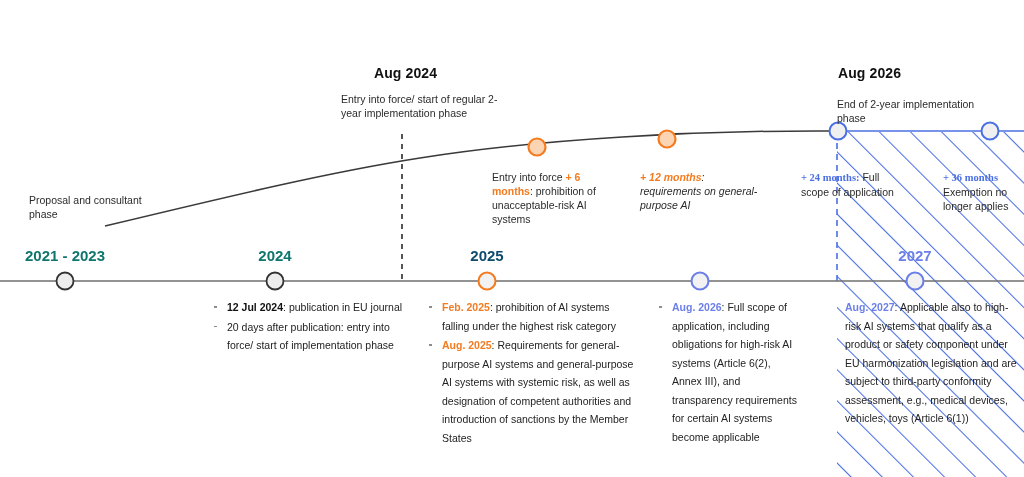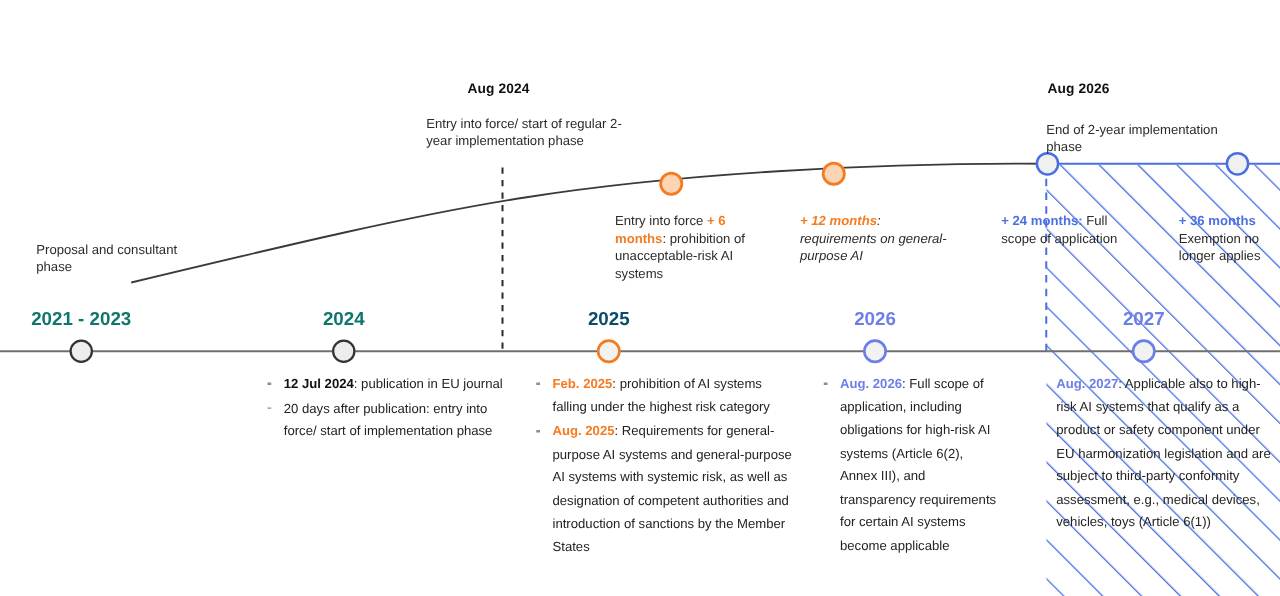--- a/index.html
+++ b/index.html
@@ -4,27 +4,27 @@
 <style>
   html,body{margin:0;padding:0;background:#ffffff;}
   body{width:1024px;height:477px;position:relative;overflow:hidden;
        font-family:"Liberation Sans","DejaVu Sans",sans-serif;color:#222;}
   .stage{position:absolute;left:0;top:0;width:1024px;height:477px;}
   svg.bg{position:absolute;left:0;top:0;width:1024px;height:477px;}
 
   .abs{position:absolute;}
 
   
-  .epoch-head{font-size:11px;font-weight:bold;color:#111;letter-spacing:.1px;}
+  .epoch-head{font-size:14px;font-weight:bold;color:#111;letter-spacing:.1px;}
   .epoch-sub{font-size:10.5px;line-height:14px;color:#2b2b2b;}
 
   
   .curve-note{font-size:10.5px;line-height:14px;color:#2b2b2b;}
   .accent-or{color:#F47B20;font-weight:bold;}
-  .accent-bl{color:#4A6FE3;font-weight:bold;}
+  .accent-bl{color:#4A6FE3;font-weight:bold;font-family:Liberation Serif, serif;}
 
   
   .year{position:absolute;font-size:15px;font-weight:bold;text-align:center;}
   .year.gray{color:#0f766e;}
   .year.orange{color:#0c4a6e;}
   .year.blue{color:#6C7FE8;}
 
   
   .col{position:absolute;font-size:10.5px;line-height:18.5px;color:#232323;}
   .bullet{position:relative;padding-left:17px;margin:0 0 1px 0;}
@@ -94,21 +94,20 @@
     <span class="accent-bl">+ 24 months:</span><span> Full scope of application</span>
   </div>
 
   <div class="abs curve-note" style="left:943px;top:170px;width:86px;">
     <span class="accent-bl">+ 36 months</span><span> Exemption no longer applies</span>
   </div>
 
   <div class="year gray" style="left:0px;top:247px;width:130px;">2021 - 2023</div>
   <div class="year gray" style="left:215px;top:247px;width:120px;">2024</div>
   <div class="year orange" style="left:427px;top:247px;width:120px;">2025</div>
-  <div class="year blue" style="left:640px;top:247px;width:120px;">2026</div>
   <div class="year blue" style="left:855px;top:247px;width:120px;">2027</div>
 
   <div class="col" style="left:8px;top:298px;width:196px;">
   </div>
 
   <div class="col" style="left:210px;top:298px;width:200px;">
     <div class="bullet">
       <span class="lead-bk">12 Jul 2024</span><span>: </span><span>publication in EU journal</span>
     </div>
     <div class="bullet">

